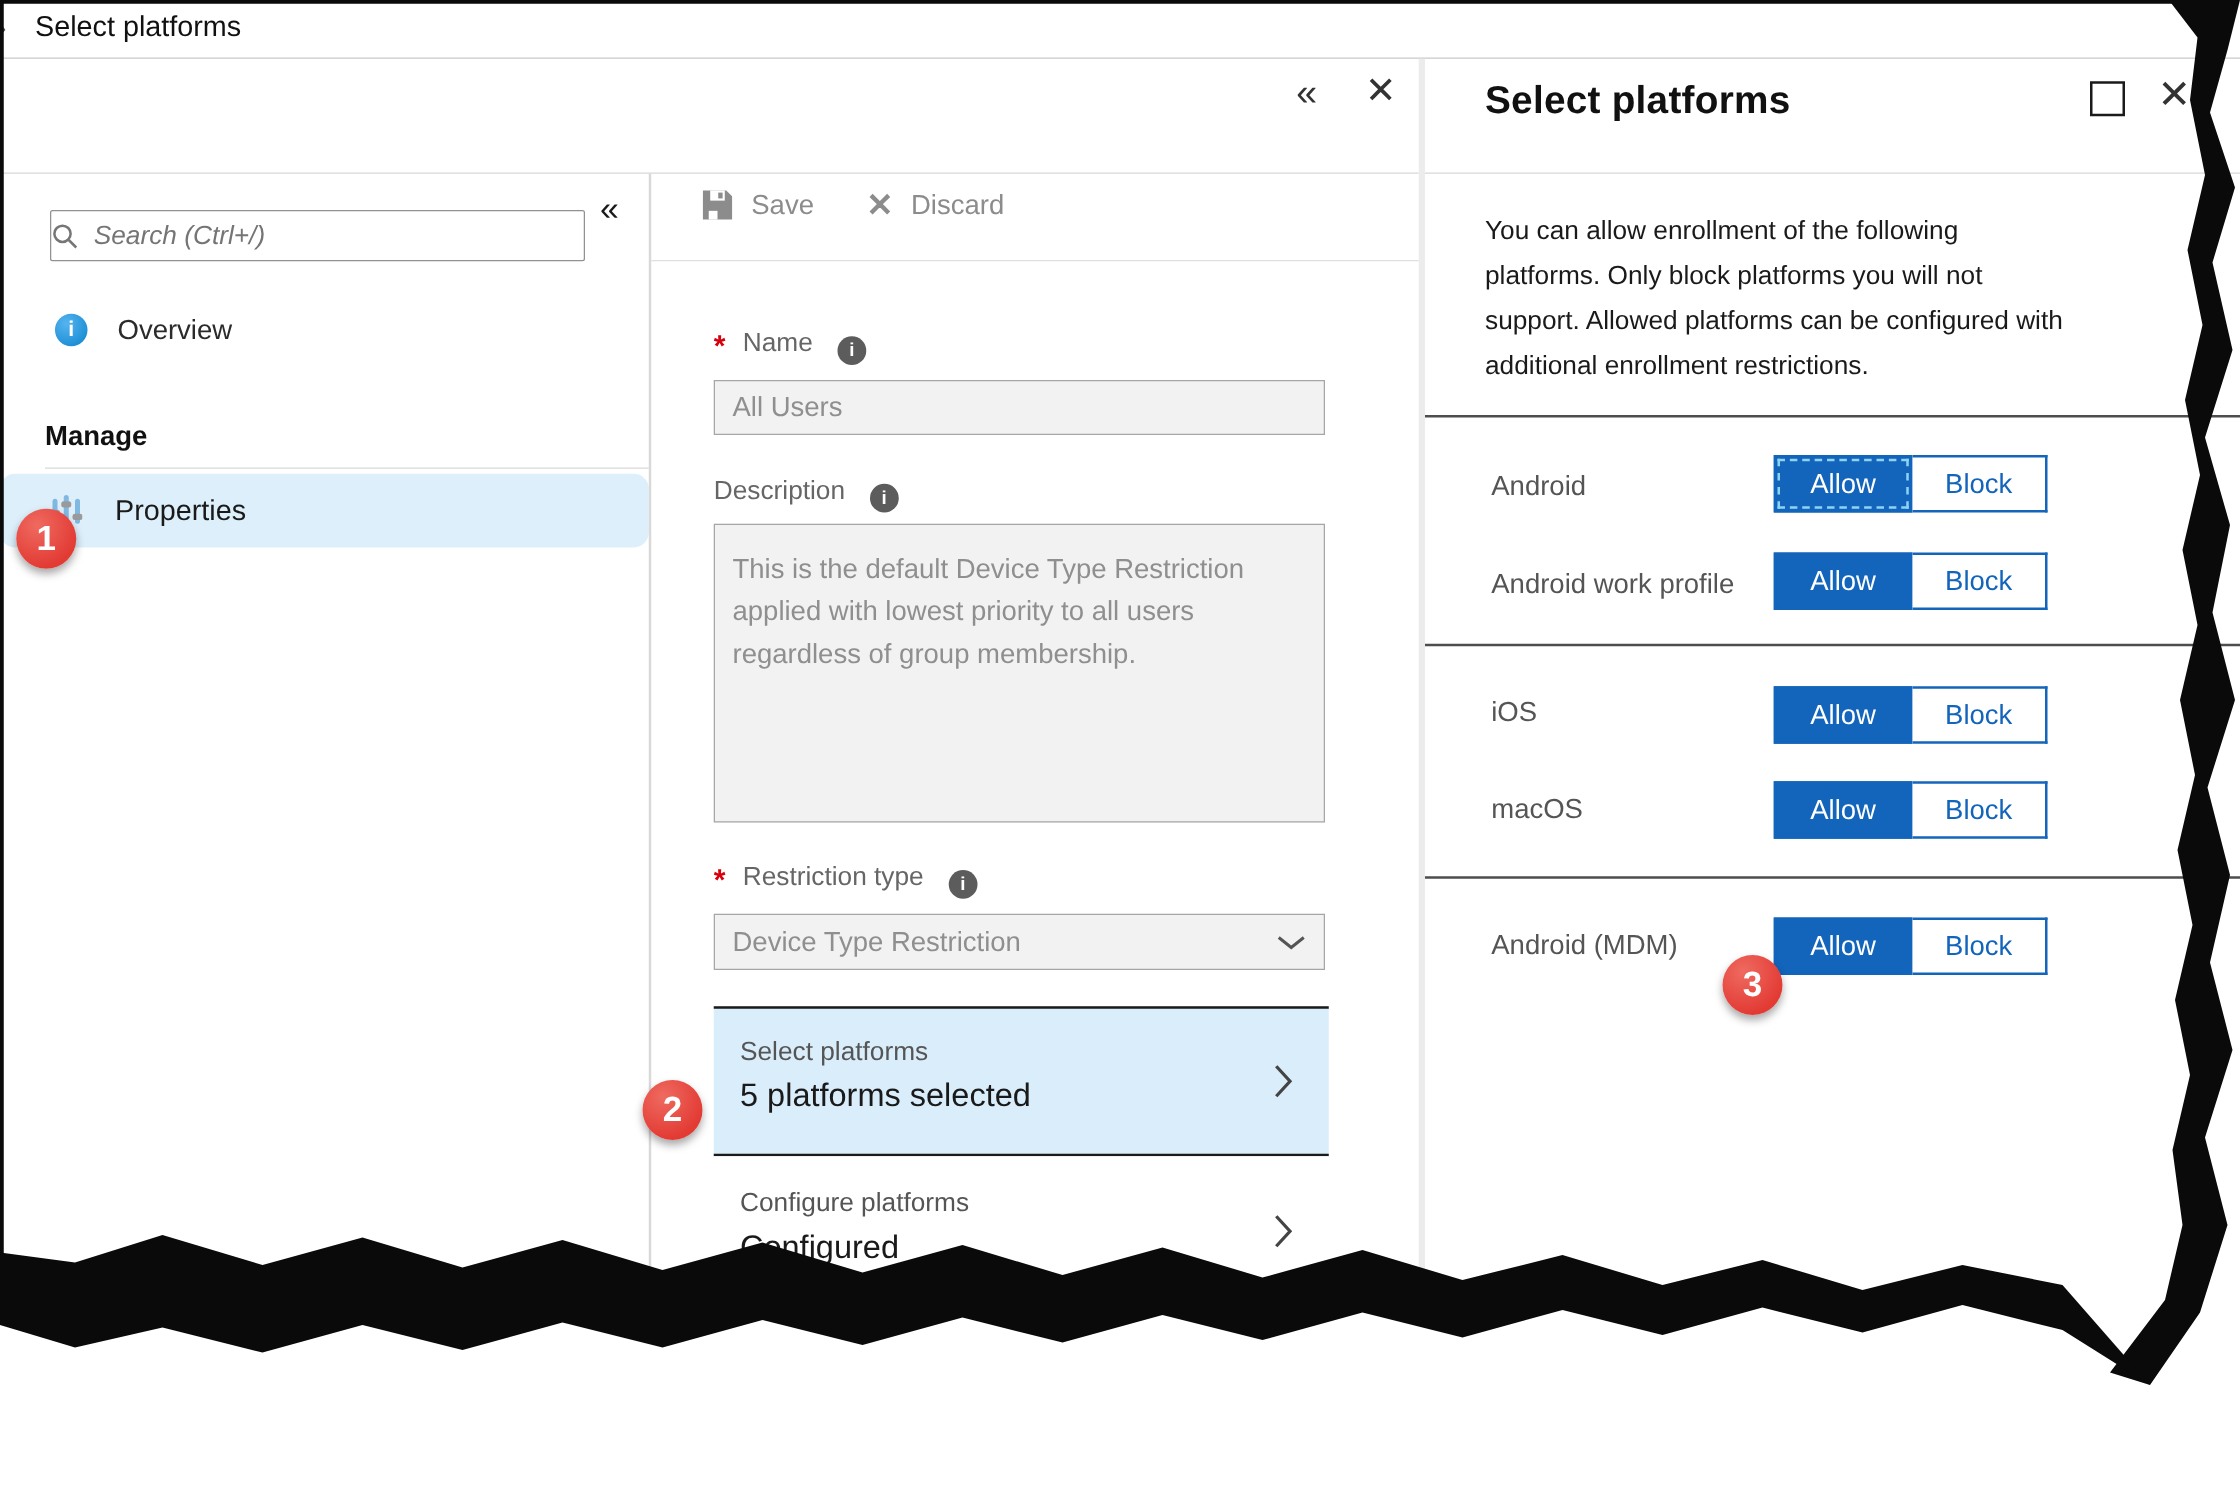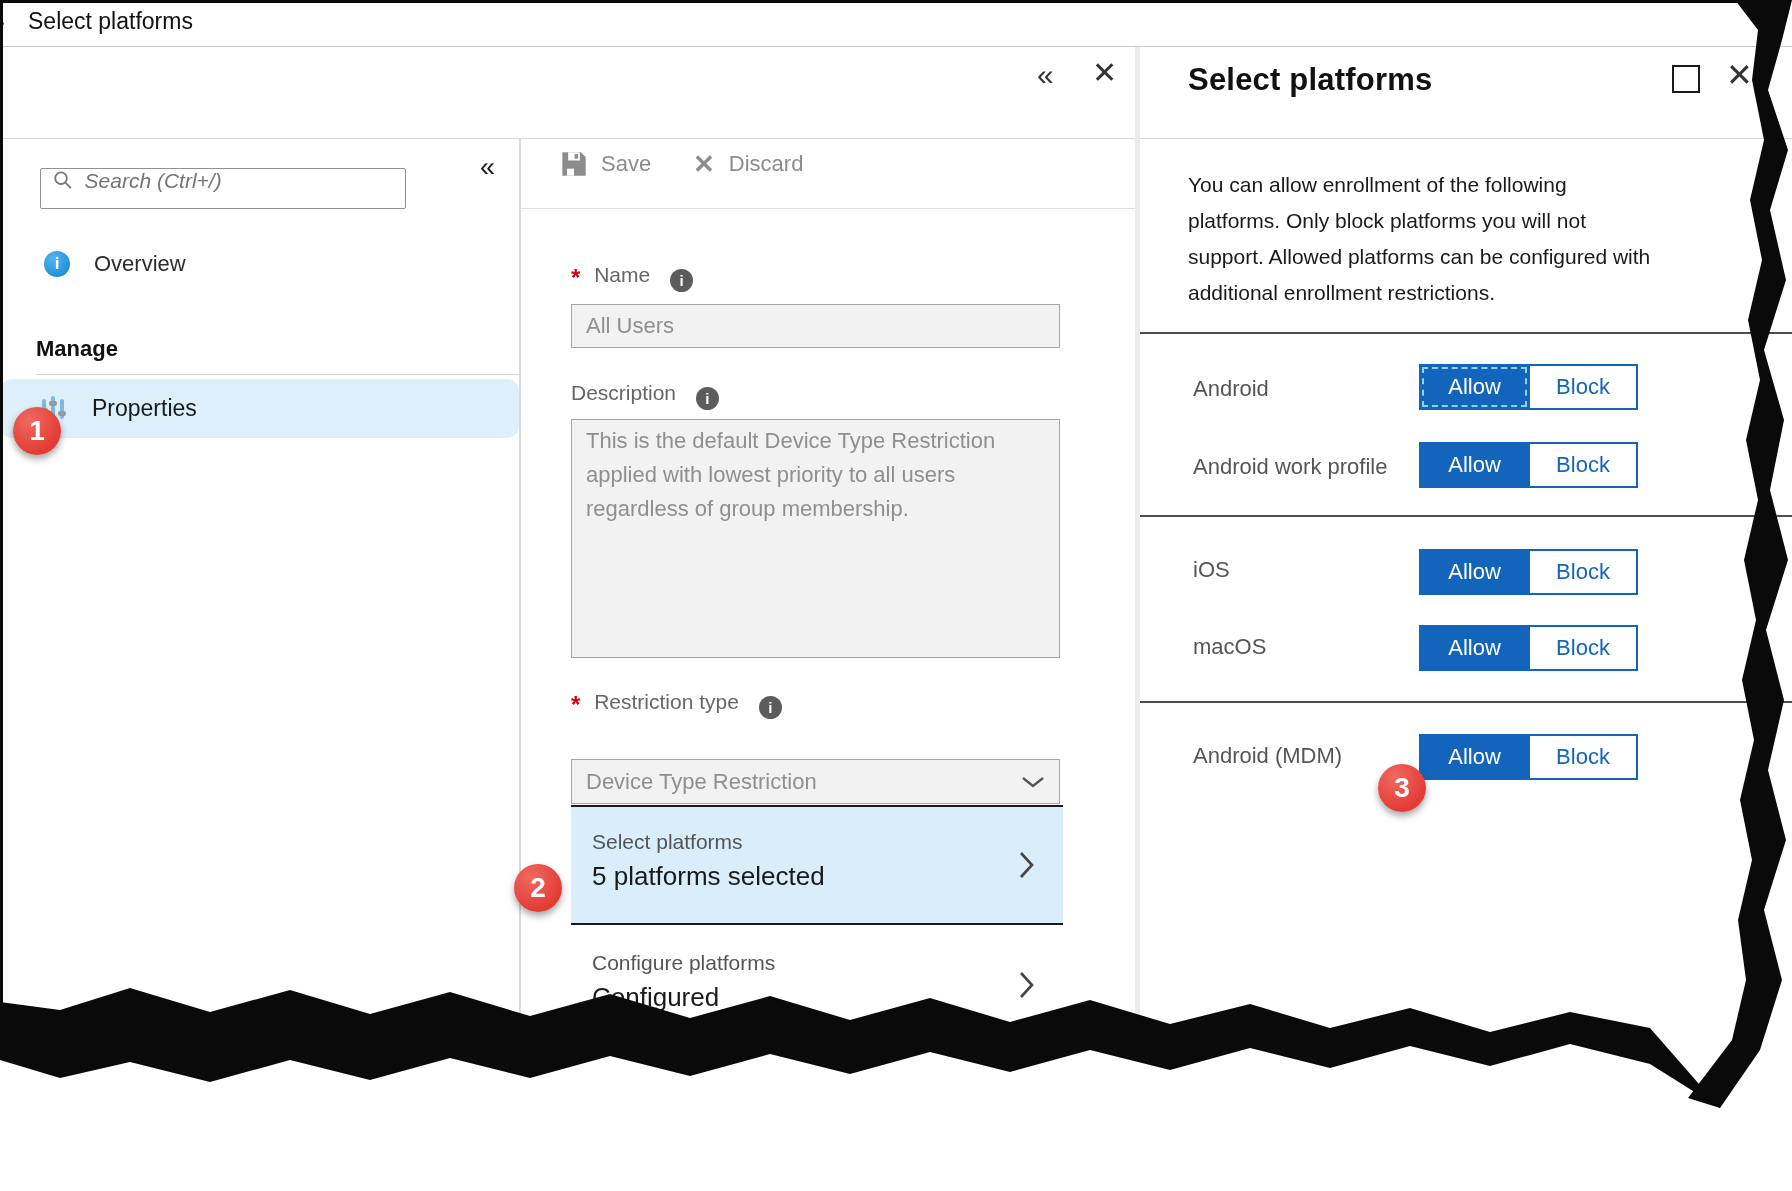--- a/index.html
+++ b/index.html
@@ -18,21 +18,21 @@
   #left-blade-header-border { left:0; top:138px; width:1135px; height:1px; background:#d8d8d8; }
   #right-blade-header-border { left:1140px; top:138px; width:652px; height:1px; background:#d8d8d8; }
   #blade-gap { left:1135px; top:47px; width:5px; height:975px; background:#ececec; }
   #sidebar-divider { left:519px; top:139px; width:2px; height:885px; background:#d9d9d9; }
   #toolbar-border { left:521px; top:208px; width:614px; height:1px; background:#e0e0e0; }
 
   .blade-title { font-size:31px; font-weight:700; color:#111; letter-spacing:.2px; }
   .win-glyph { font-size:30px; color:#333; line-height:30px; cursor:default; }
 
   
-  #search-box { left:40px; top:168px; width:366px; height:41px; border:1px solid #919191; border-radius:2px; background:#fff; display:flex; align-items:flex-start; padding-left:12px; }
+  #search-box { left:40px; top:168px; width:428px; height:41px; border:1px solid #919191; border-radius:2px; background:#fff; display:flex; align-items:center; }
   #search-box input { border:none; outline:none; width:360px; font-family:"Liberation Sans",sans-serif; font-style:italic; font-size:21px; color:#767676; background:transparent; margin-left:12px; }
   #sidebar-collapse { left:480px; top:152px; font-size:27px; color:#1a1a1a; }
 
   .side-row { display:flex; align-items:center; }
   #overview-row { left:0; top:238px; width:519px; height:52px; padding-left:44px; }
   #overview-label { font-size:22px; color:#2b2b2b; margin-left:24px; }
   .info-blue { width:26px; height:26px; border-radius:50%; background:radial-gradient(circle at 35% 30%, #55b4f0, #1e8fd5 75%); color:#fff; font-size:17px; font-weight:700; display:flex; align-items:center; justify-content:center; }
   #manage-heading { left:36px; top:336px; font-size:22px; font-weight:700; color:#111; }
   #manage-divider { left:36px; top:374px; width:483px; height:1px; background:#d9d9d9; }
   #properties-row { left:0; top:379px; width:519px; height:59px; background:#ddeffb; padding-left:40px;border-radius:12px; }
@@ -51,23 +51,23 @@
   .tool-label { color:#8c8c8c; }
 
   
   .field-label { font-size:21px; color:#666; }
   .req { color:#d8000c; font-size:24px; font-weight:700; margin-right:8px; position:relative; top:4px; }
   .info-gray { width:23px; height:23px; border-radius:50%; background:#5c5c5c; color:#fff; font-size:15px; font-weight:700; display:inline-flex; align-items:center; justify-content:center; margin-left:14px; position:relative; top:4px; }
   .gray-input { background:#f2f2f2; border:1px solid #a6a6a6; color:#8f8f8f; font-size:22px; display:flex; align-items:center; padding:0 14px; }
   #name-label-row { left:571px; top:260px; }
   #name-input { left:571px; top:304px; width:489px; height:44px; }
   #desc-label-row { left:571px; top:381px; }
-  #desc-textarea { left:571px; top:419px; width:489px; height:239px; background:#f2f2f2; border:1px solid #a6a6a6; color:#8f8f8f; font-size:22px; line-height:34px; padding:4px 14px; }
+  #desc-textarea { left:571px; top:419px; width:489px; height:239px; background:#f2f2f2; border:1px solid #a6a6a6; color:#8f8f8f; font-size:22px; line-height:34px; padding:18px 14px; }
   #restriction-label-row { left:571px; top:687px; }
-  #restriction-dropdown { left:571px; top:731px; width:489px; height:45px; justify-content:space-between; cursor:pointer;margin-top:28px; }
+  #restriction-dropdown { left:571px; top:731px; width:489px; height:45px; justify-content:space-between; cursor:pointer; }
 
   .nav-block { left:571px; width:492px; padding-left:21px; cursor:pointer; }
   #select-platforms-block { top:805px; height:120px; background:#d9edfb; border-top:2px solid #1a1a1a; border-bottom:2px solid #1a1a1a; }
   #configure-platforms-block { top:925px; height:121px; background:#fff; border-bottom:2px solid #1a1a1a; }
   .nav-block .nb-title { font-size:21px; color:#555; }
   .nav-block .nb-value { font-size:26px; color:#1a1a1a; margin-top:7px; }
   #sp-title { margin-top:23px; }
   #cp-title { margin-top:26px; }
   .nb-chevron { position:absolute; right:28px; top:50%; transform:translateY(-50%); }
 

